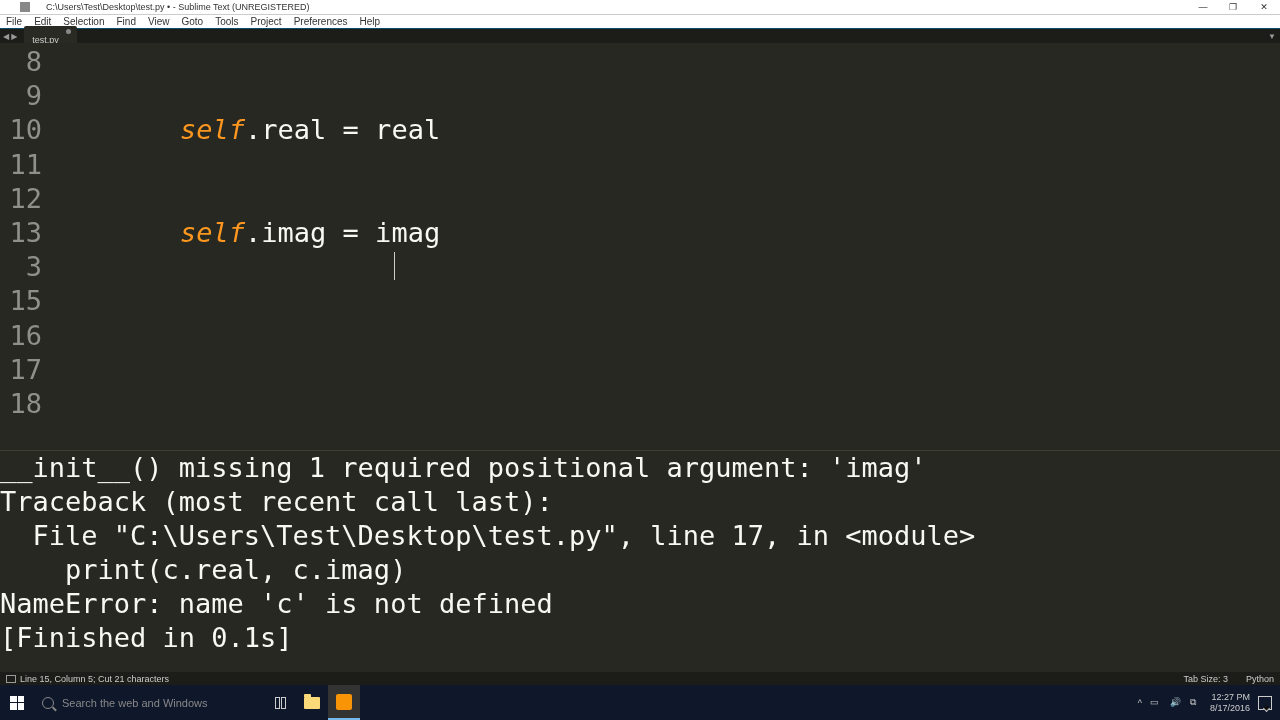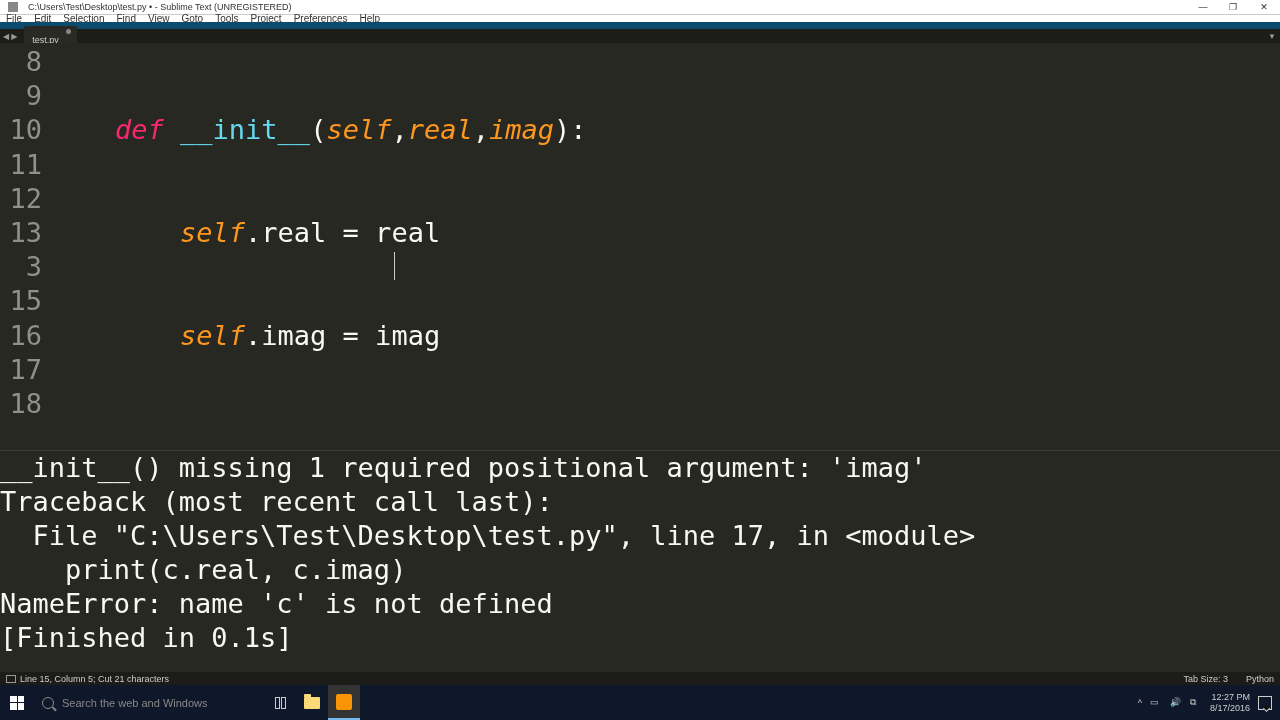--- a/index.html
+++ b/index.html
@@ -1,27 +1,27 @@
 <!DOCTYPE html>
 <html><head>
 <meta charset="utf-8">
 <style>
 * { margin: 0; padding: 0; box-sizing: border-box; }
 html, body { width: 1280px; height: 720px; overflow: hidden; font-family: "Segoe UI", Tahoma, sans-serif; background: #000; }
 
 
 .titlebar { height: 15px; background: #fff; display: flex; align-items: center; justify-content: space-between; font-size: 9px; color: #333; border-bottom: 1px solid #ccc; }
-.titlebar .title { padding-left: 8px; display: flex; align-items: center; gap: 10px; }
+.titlebar .title { padding-left: 20px; display: flex; align-items: center; gap: 16px; }
 .titlebar .win-controls { display: flex; height: 100%; }
 .titlebar .win-controls div { width: 30px; display: flex; align-items: center; justify-content: center; font-size: 9px; color: #333; }
 .titlebar .win-controls div:last-child { width: 32px; }
 .app-icon { width: 10px; height: 10px; background: #888; display:inline-block; }
 
 
-.menubar { height: 14px; background: #fff; display: flex; align-items: center; font-size: 10px; color: #333; border-bottom: 7px solid #0c4a6e; }
+.menubar { height: 14px; background: #fff; display: flex; align-items: center; font-size: 10px; color: #333; border-bottom: 1px solid #0c4a6e; }
 .menubar span { padding: 0 6px; cursor: default; }
 
 
 .tabrow { height: 14px; background: #1c1c18; display: flex; align-items: center; position: relative; }
 .tabrow .nav-arrows { display: flex; gap: 2px; padding: 0 3px; color: #999; font-size: 8px; }
 .tabrow .tab { background: #2a2a24; color: #ccc; font-size: 9px; padding: 9px 18px 1px 8px; margin-left: 4px; position: relative; border-radius: 2px 2px 0 0; }
 .tabrow .tab .dirty { position: absolute; right: 6px; top: 3px; width: 5px; height: 5px; background: #888; border-radius: 50%; }
 .tabrow .dropdown { position: absolute; right: 4px; color: #999; font-size: 8px; }
 
 
@@ -116,21 +116,20 @@
     <div class="ln">11</div>
     <div class="ln">12</div>
     <div class="ln">13</div>
     <div class="ln">3</div>
     <div class="ln">15</div>
     <div class="ln">16</div>
     <div class="ln">17</div>
     <div class="ln">18</div>
   </div>
   <div class="code">
-    <div class="row">    <span class="kw">def</span> <span class="fn">__init__</span>(<span class="self">self</span>,<span class="param">real</span>,<span class="param">imag</span>):</div>
     <div class="row">        <span class="self">self</span><span>.real = real</span></div>
     <div class="row">        <span class="self">self</span><span>.imag = imag</span></div>
     <div class="row"></div>
     <div class="row"></div>
     
     
     
     
     
     <div class="text-cursor" style="left:344px; top:209px;"></div>

